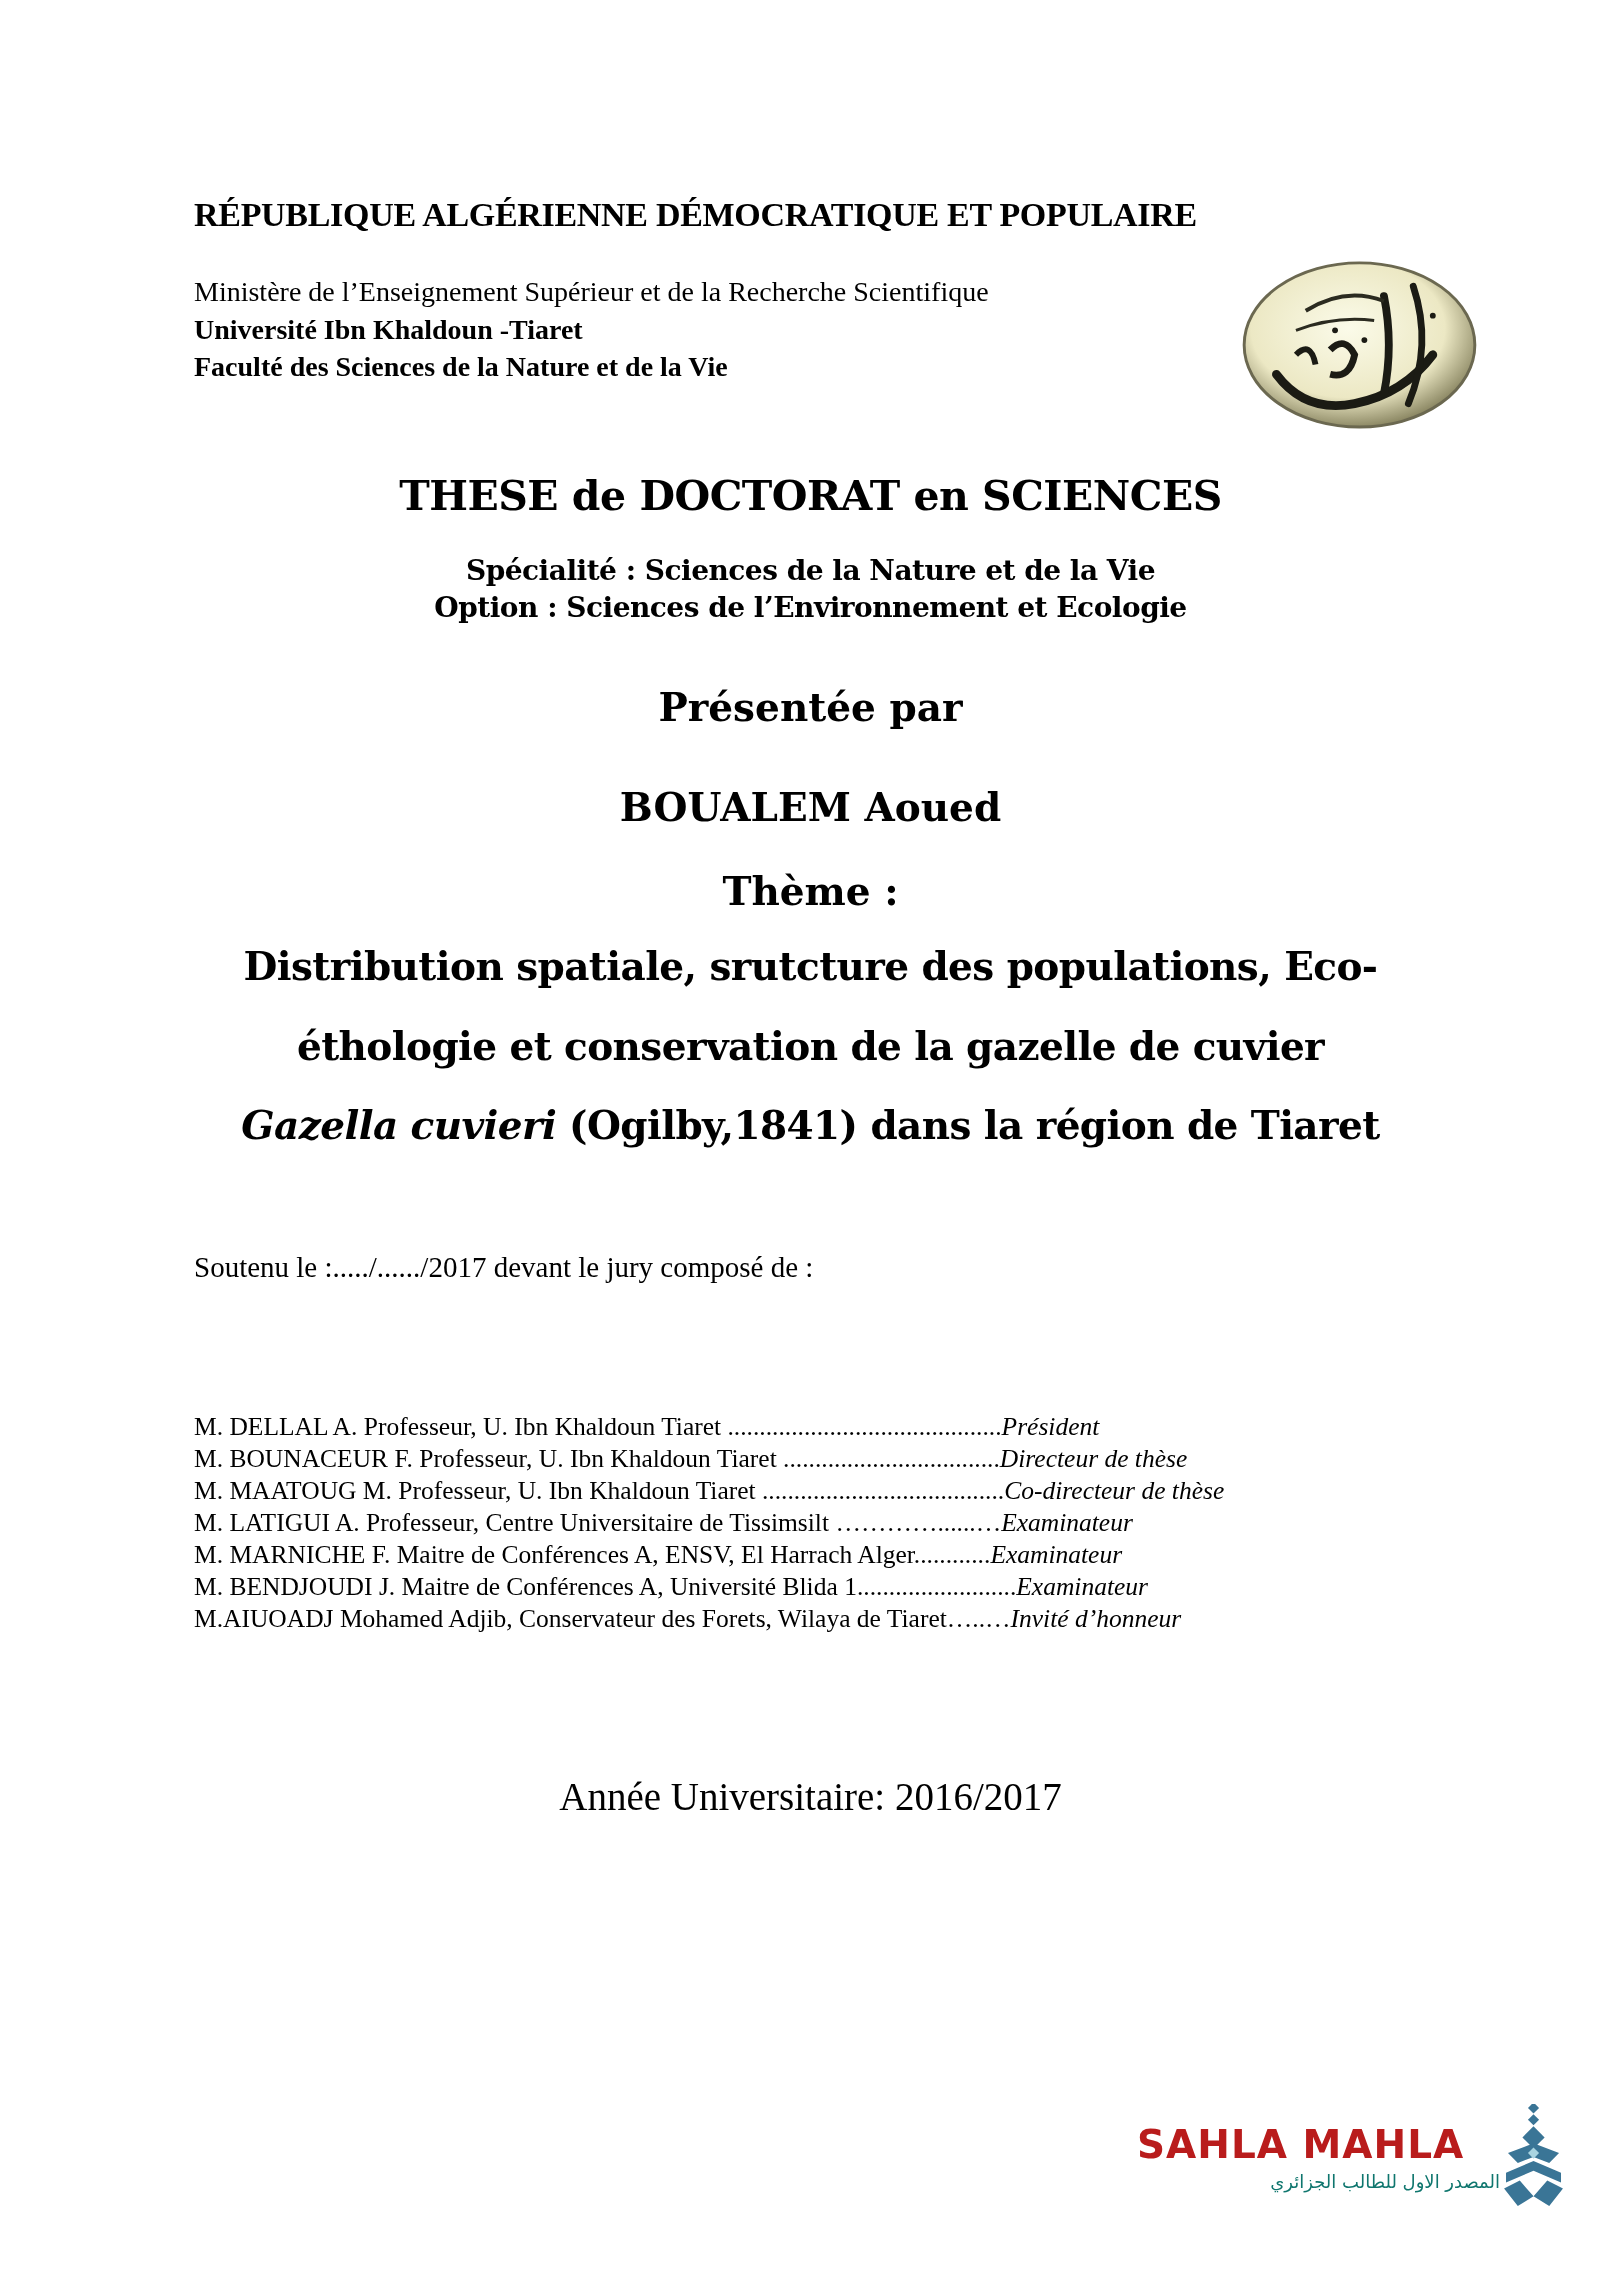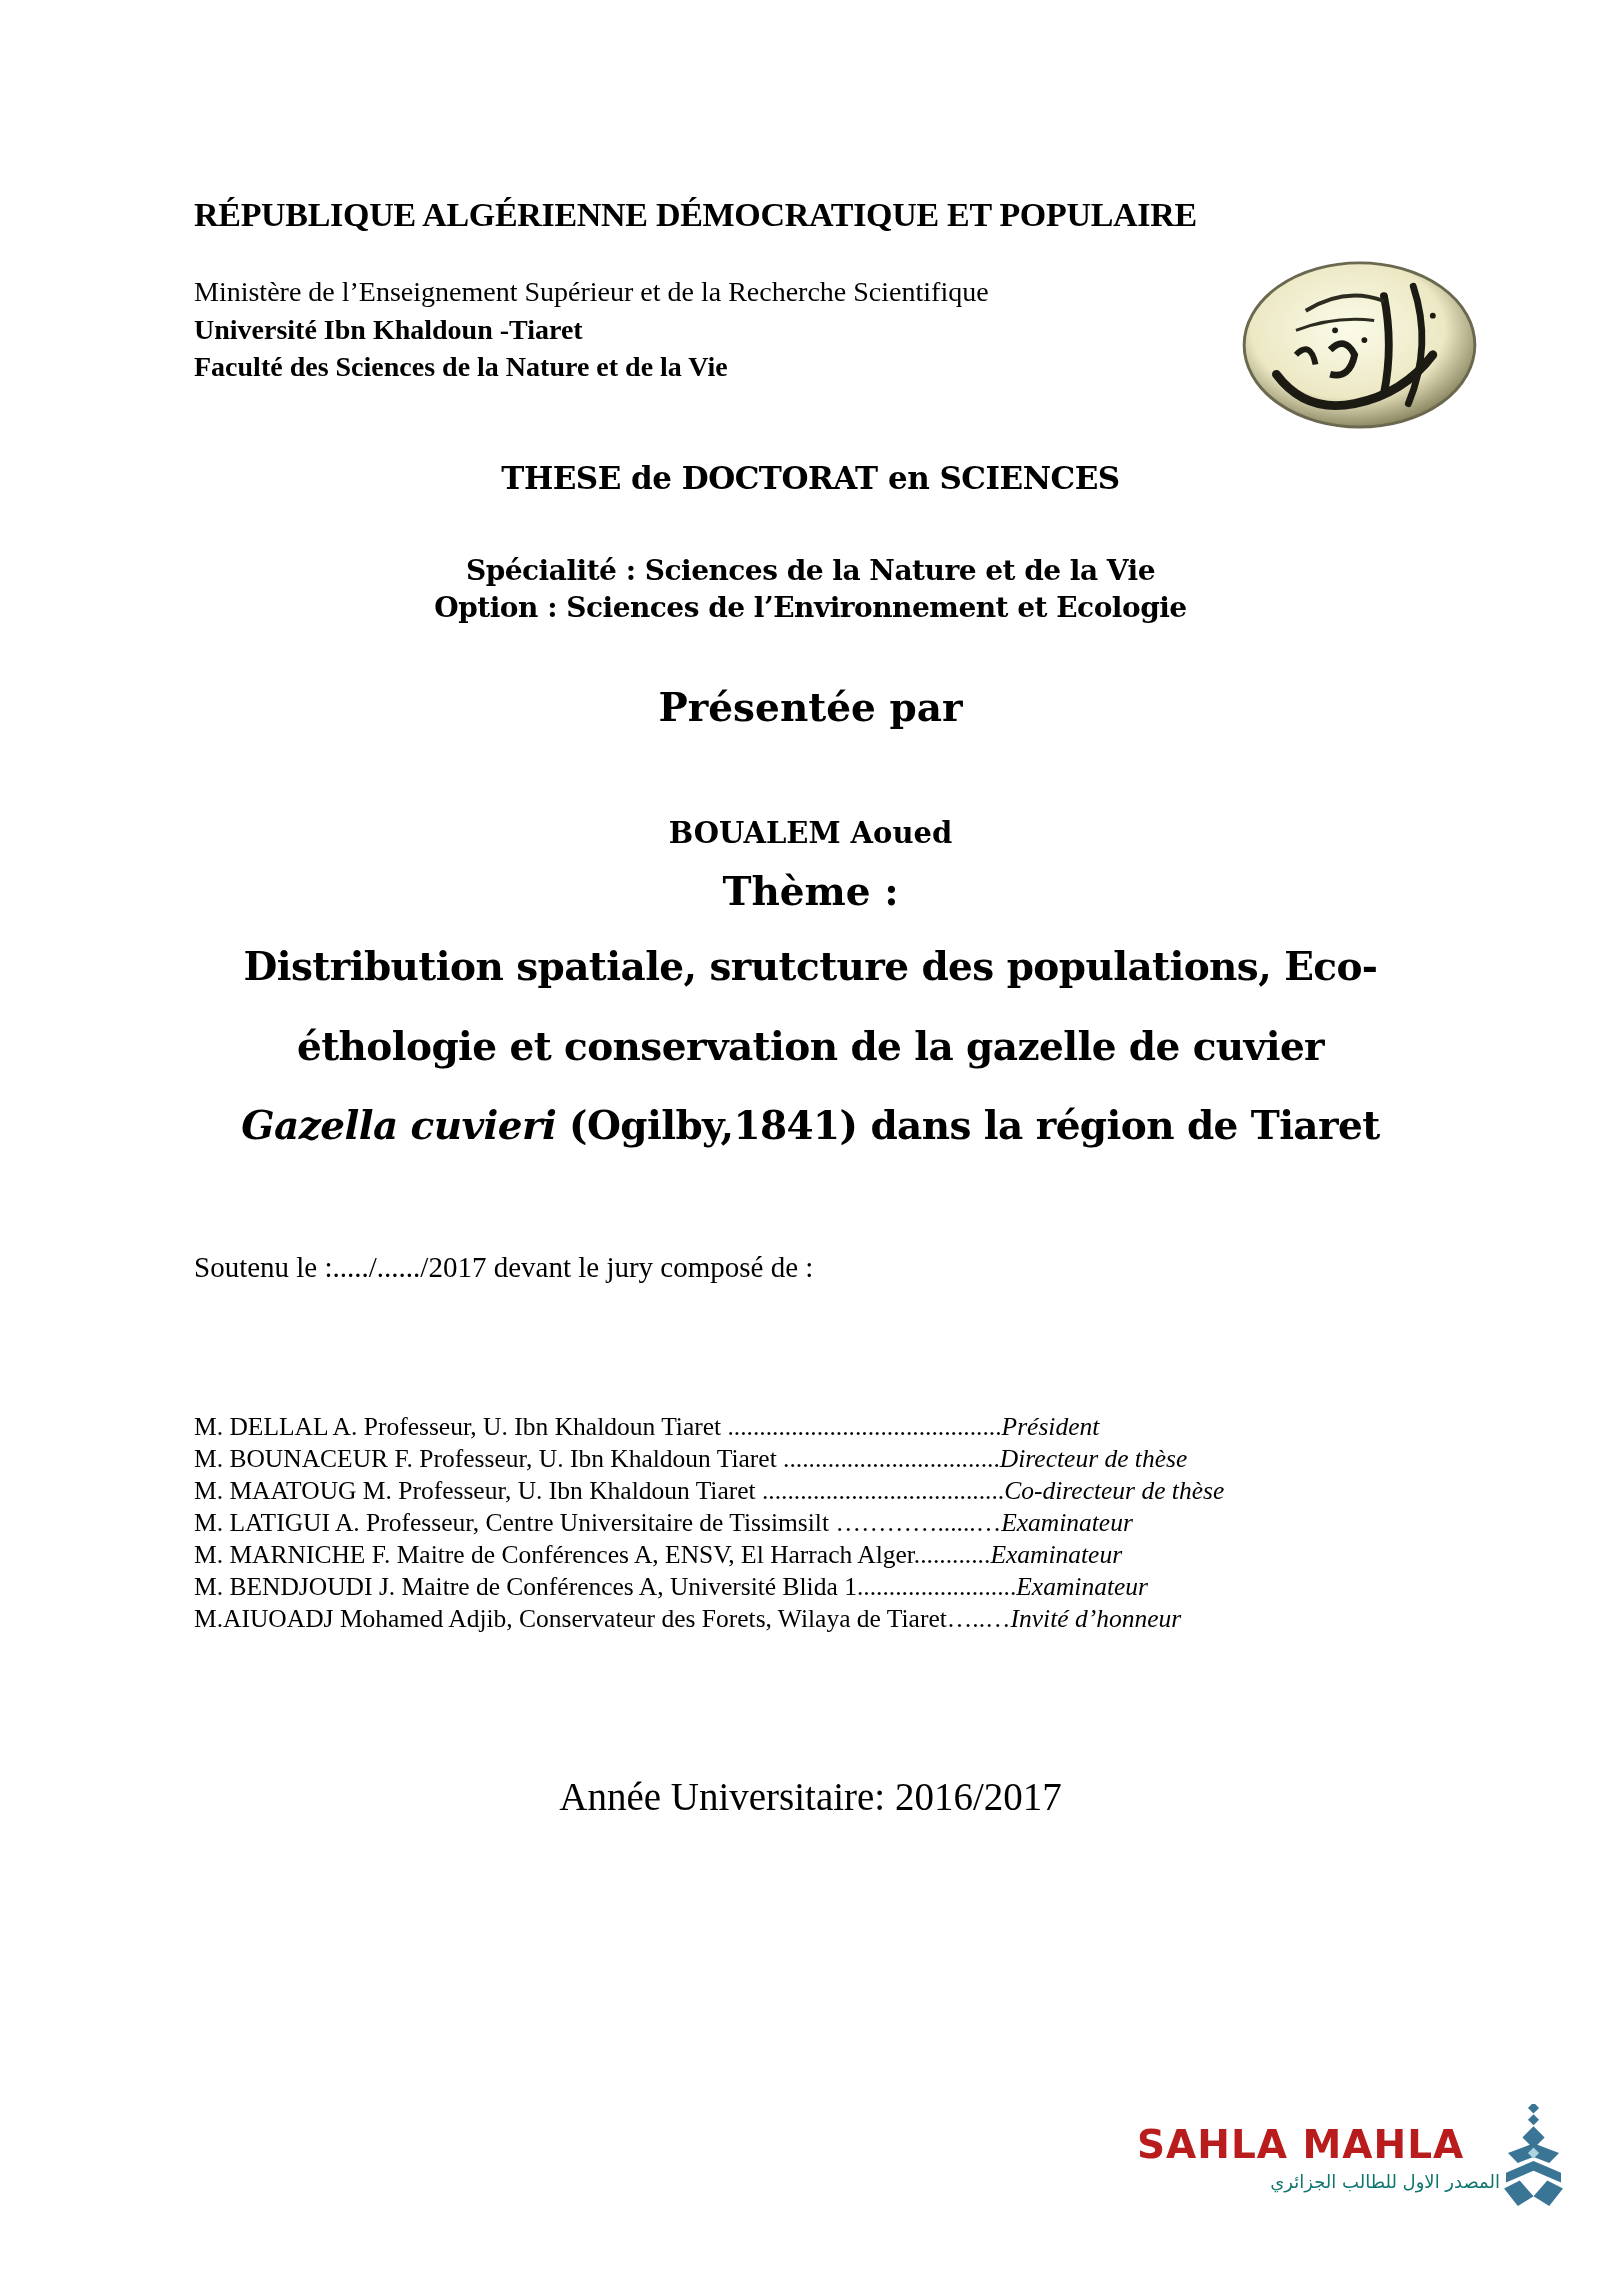--- a/index.html
+++ b/index.html
@@ -9,25 +9,25 @@
   .slab { font-family: "DejaVu Serif", "Liberation Serif", serif; font-weight: bold; }
 
   #republic { left: 194px; top: 196px; font-size: 34px; font-weight: bold; letter-spacing: -0.3px; }
   #ministry { left: 194px; top: 276px; font-size: 28px; }
   #university { left: 194px; top: 314px; font-size: 28px; font-weight: bold; }
   #faculty { left: 194px; top: 351px; font-size: 28px; font-weight: bold; }
 
   #seal { left: 1237px; top: 257px; width: 245px; height: 174px; }
 
   .center { left: 0; width: 1621px; text-align: center; }
-  #thesis-type { top: 460px; font-size: 31px; letter-spacing: -0.5px; text-align: center; }
+  #thesis-type { top: 472px; font-size: 41px; letter-spacing: -0.5px; text-align: center; }
   #speciality { top: 554px; font-size: 28px; letter-spacing: -0.5px; }
   #option { top: 591px; font-size: 28px; letter-spacing: -0.5px; }
   #presented-by { top: 684px; font-size: 39px; }
-  #author { top: 784px; font-size: 29px; margin-top: 32px; }
+  #author { top: 784px; font-size: 39px; }
   #theme-label { top: 868px; font-size: 39px; }
   #title-1 { top: 943px; font-size: 39px; letter-spacing: -0.6px; }
   #title-2 { top: 1023px; font-size: 39px; letter-spacing: -0.6px; }
   #title-3 { top: 1102px; font-size: 39px; letter-spacing: -0.6px; }
   #title-3 .species { font-style: italic; }
 
   #defense { left: 194px; top: 1251px; font-size: 29px; }
 
   #jury { left: 194px; top: 1411px; font-size: 25.5px; line-height: 32px; }
   .jury-row { white-space: nowrap; }

